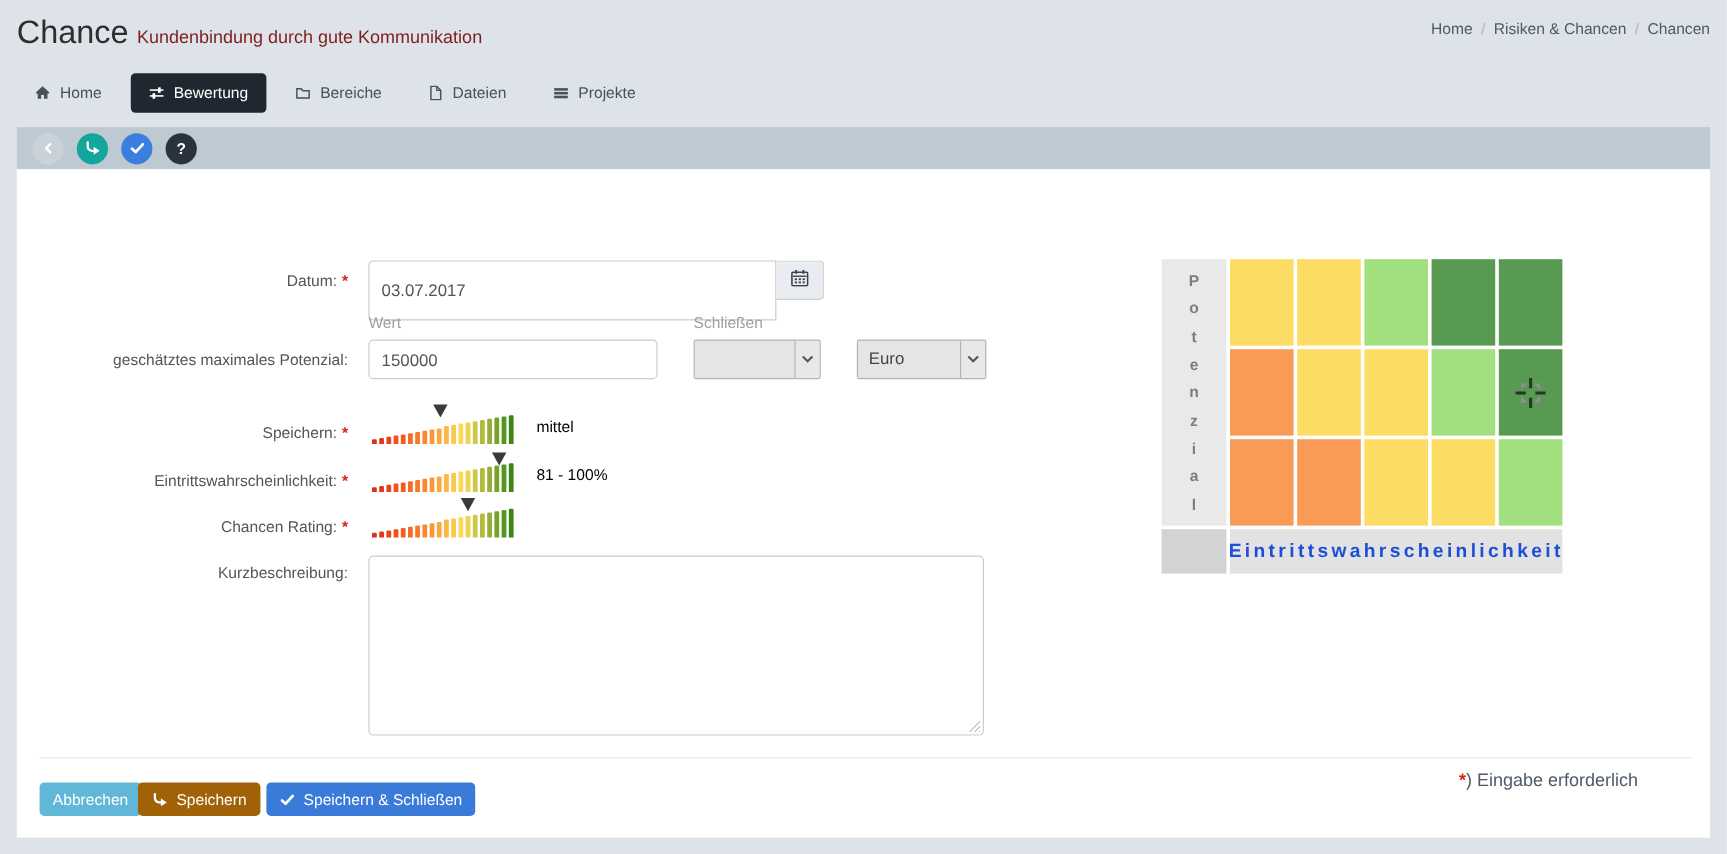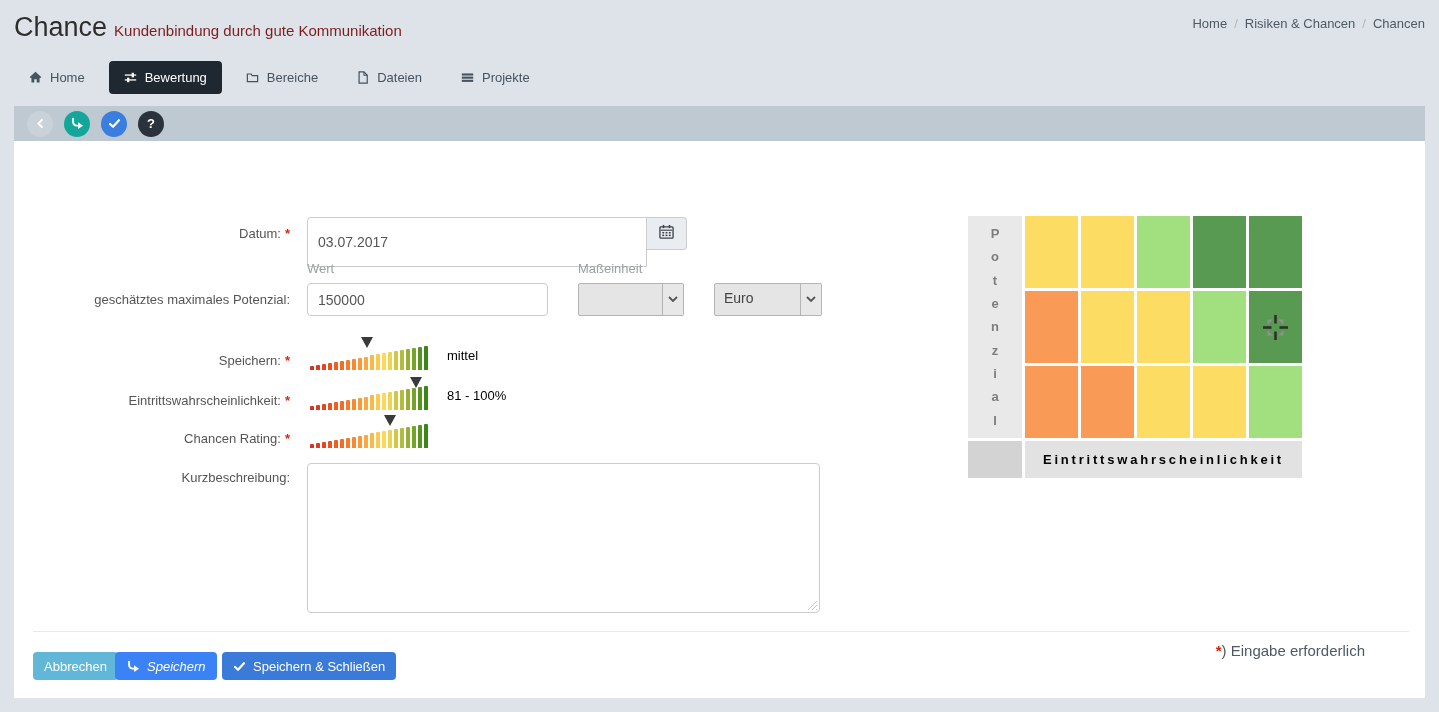--- a/index.html
+++ b/index.html
@@ -65,22 +65,22 @@
                    clip-path:polygon(100% 0,100% 100%,0 100%); pointer-events:none; }
   
   .matrix { position:absolute; left:954px; top:75px; width:334px;
             display:grid; grid-template-columns:54px repeat(5,1fr);
             grid-template-rows:repeat(3,72px) 37px; gap:3px; }
   .m-strip { grid-column:1; grid-row:1/4; background:#e9e9e9; display:flex; flex-direction:column;
              align-items:center; justify-content:center; font-weight:bold; font-size:13px;
              color:#7d7d7d; line-height:1.8; }
   .m-corner { grid-column:1; grid-row:4; background:#d3d3d3; }
   .m-xlabel { grid-column:2/7; grid-row:4; background:#e2e2e2; display:flex; align-items:center;
-              justify-content:center; font-weight:bold; font-size:13px; letter-spacing:2.8px;
-              color:#000000; white-space:nowrap; }
+              justify-content:center; font-weight:bold; font-size:16px; letter-spacing:2.8px;
+              color:#1d4ed8; white-space:nowrap; }
   .m-cell { position:relative; }
   .m-marker { position:absolute; inset:0; display:flex; align-items:center; justify-content:center; }
   
   .divider { position:absolute; left:19px; right:16px; top:490px; border-top:1px solid #e9e9e9; }
   .footer-btn { position:absolute; top:511px; height:28px; border:none; border-radius:4px;
                 color:#fff; font-size:13px; display:flex; align-items:center; gap:7px;
                 padding:0 11px; font-family:inherit; cursor:pointer; }
   .footer-btn svg { display:block; }
   .required-note { position:absolute; top:501px; right:60px; font-size:15px; color:#4e5a66; }
   .required-note .star { color:#d9230f; font-weight:bold; }
@@ -192,21 +192,21 @@
             <rect x="7" y="8.5" width="2" height="1.6"></rect>
             <rect x="10.5" y="8.5" width="2" height="1.6"></rect>
             <rect x="3.5" y="11.3" width="2" height="1.6"></rect>
             <rect x="7" y="11.3" width="2" height="1.6"></rect>
             <rect x="10.5" y="11.3" width="2" height="1.6"></rect>
           </g>
         </svg></span>
   </div>
 
   <div class="mini-label" style="left:293px; top:120px">Wert</div>
-  <div class="mini-label" style="left:564px; top:120px">Maßeinheit</div>
+  <div class="mini-label" style="left:564px; top:120px">Schließen</div>
   <div class="flabel" style="top:150px"><span>geschätztes maximales Potenzial:</span></div>
   <input class="tinput" style="left: 293px; top: 142px; width: 241px; height: 33px;" value="150000">
   <div class="fselect" style="left:564px; top:142px; width:106px; height:33px">
     <span class="val"></span>
     <span class="arrow">
         <svg width="10" height="7" viewBox="0 0 10 7">
           <path d="M1 1l4 4 4-4" fill="none" stroke="#555" stroke-width="1.8"></path>
         </svg>
       </span>
   </div>
@@ -348,21 +348,21 @@
       <div class="m-cell" style="grid-area: 3 / 6; background: rgb(162, 224, 127);"></div>
       <div class="m-corner"></div>
       <div class="m-xlabel">Eintrittswahrscheinlichkeit</div>
     </div>
 
   <div class="divider"></div>
   <div class="required-note"><span class="star">*</span><span>) Eingabe erforderlich</span></div>
 <button class="footer-btn" style="background: rgb(97, 183, 216); left: 19px;">
       <span>Abbrechen</span>
     </button>
-    <button class="footer-btn" style="background: #3b82f6; left: 101px; font-style: italic;">
+    <button class="footer-btn" style="background: #a16207; left: 101px;">
       <span class="bicon">
         <svg width="14" height="13" viewBox="0 0 16 15">
           <path fill="none" stroke="#fff" stroke-width="2.2" stroke-linecap="round" d="M3.5 2v3.8a4.2 4.2 0 0 0 4.2 4.2h4"></path>
           <path fill="#fff" d="M9.2 6.2 15 10l-5.8 3.8z"></path>
         </svg>
       </span>
       <span>Speichern</span>
     </button>
     <button class="footer-btn" style="background: rgb(58, 122, 217); left: 208px;">
       <span class="bicon">

